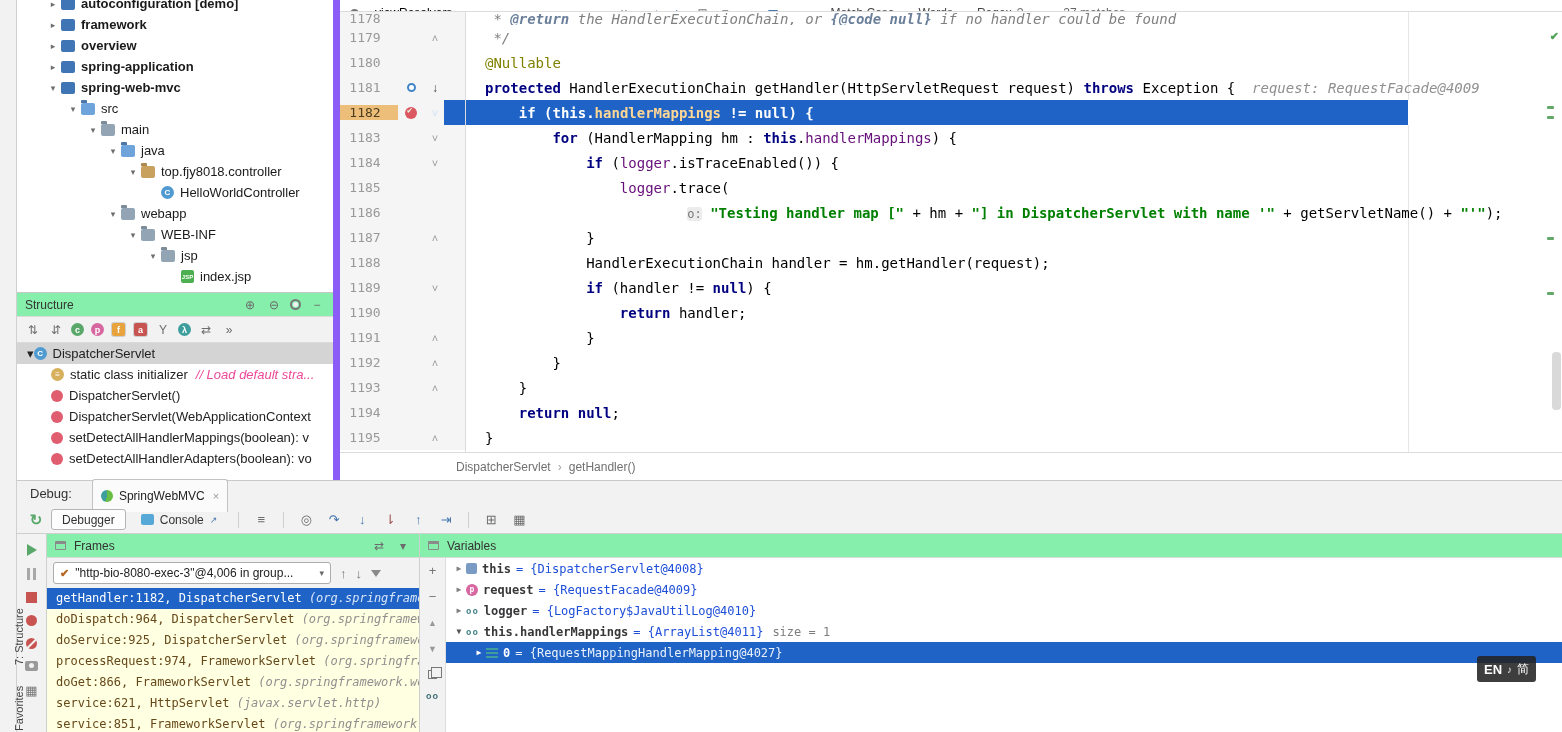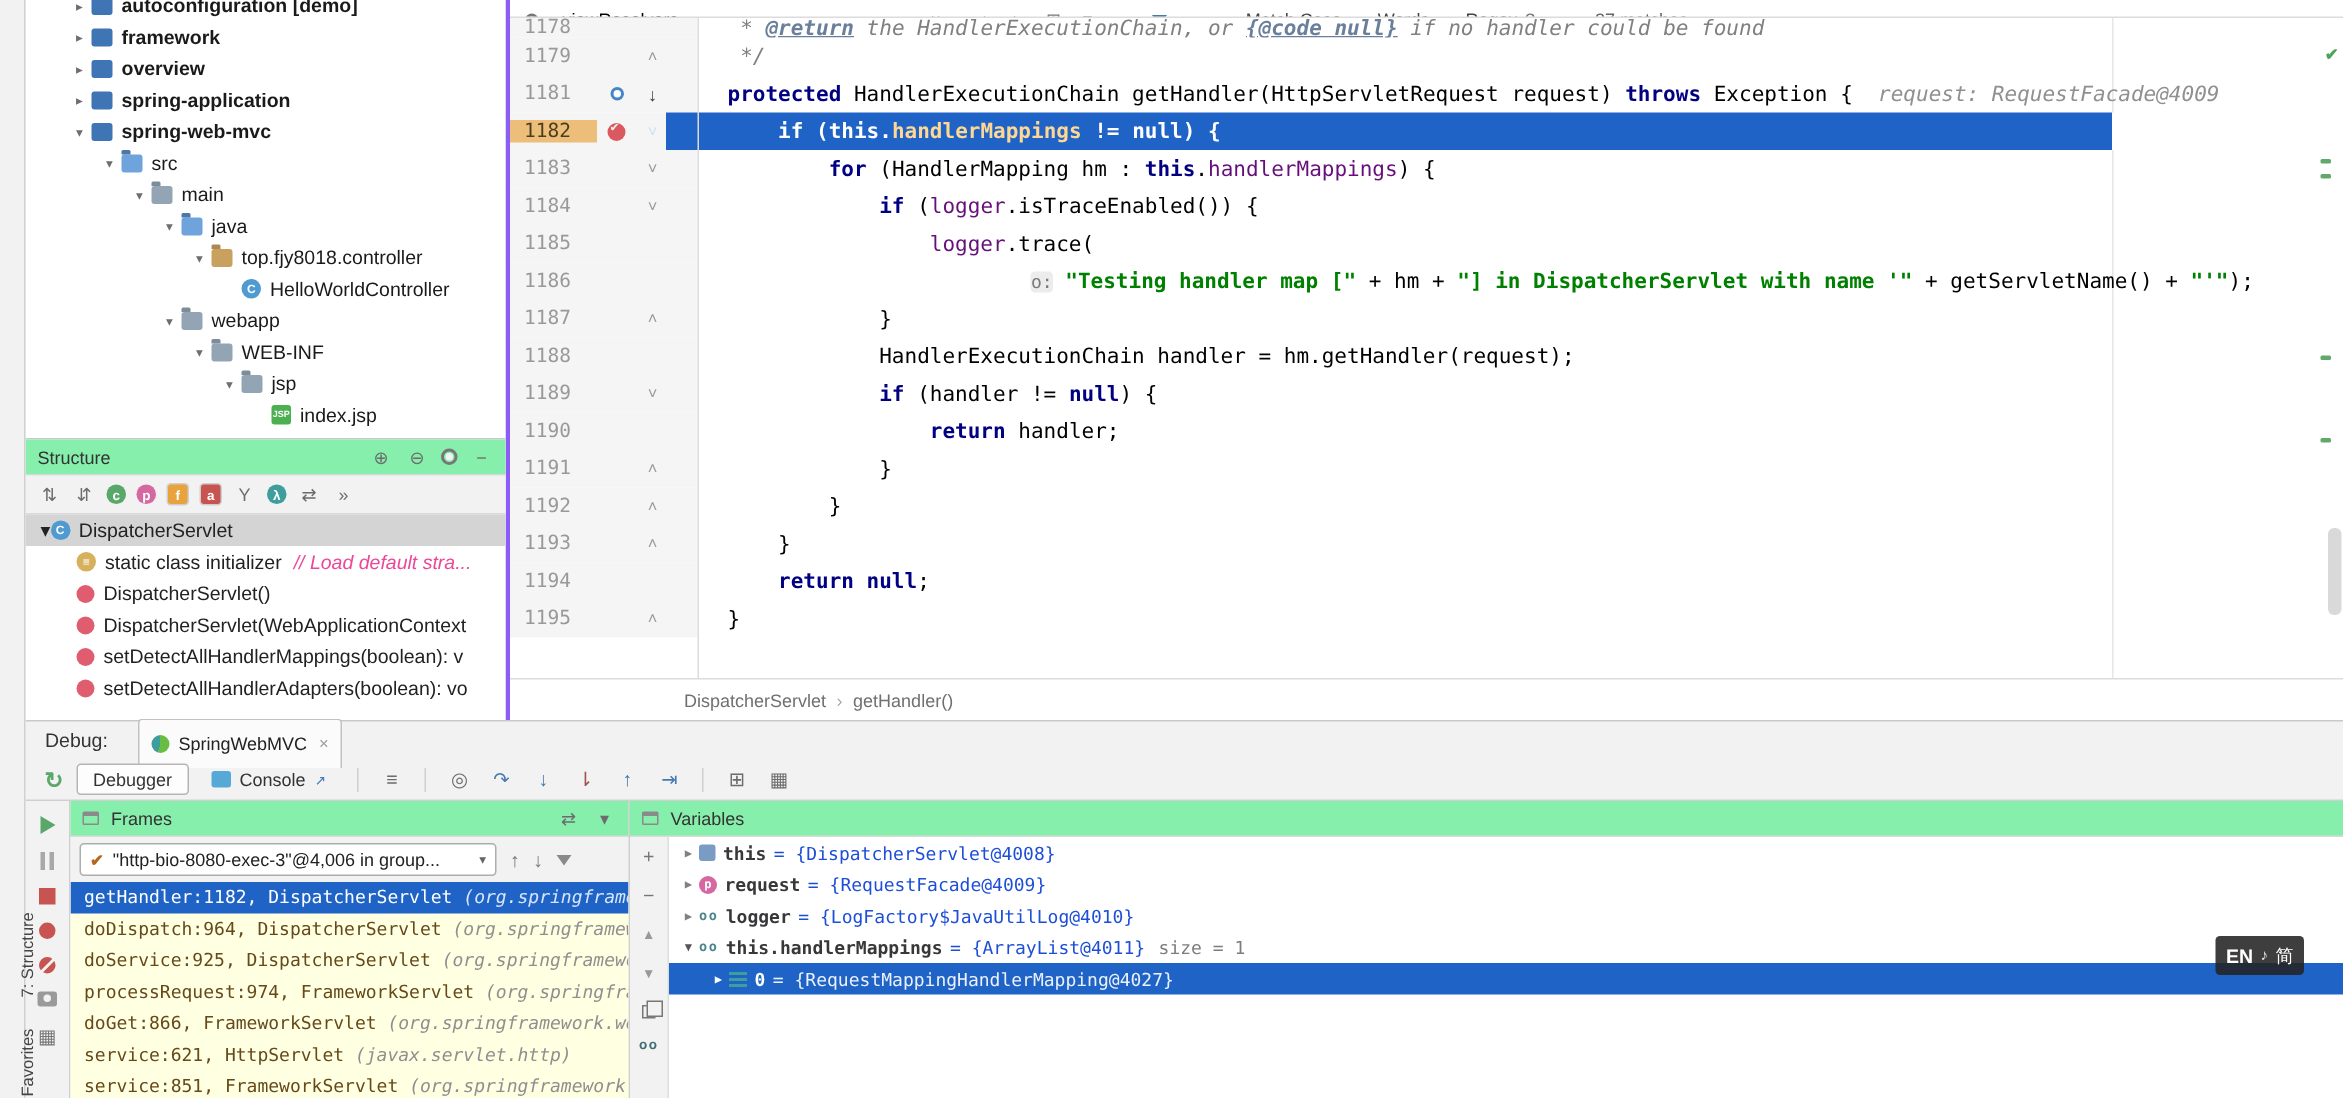--- a/index.html
+++ b/index.html
@@ -5,21 +5,21 @@
   *{box-sizing:border-box;margin:0;padding:0}
   html,body{width:1562px;height:732px;overflow:hidden}
   body{position:relative;background:#fff;font-family:"Liberation Sans",sans-serif;font-size:13px;color:#222;
        --selection-blue:#1E63C5;--frames-bg:#FFFFE1;--breakpoint-red:#DB5860;--resume-green:#59A869;--exec-line-number-bg:#EDBE7A}
 
   
   #left-rail{position:absolute;left:0;top:0;width:17px;height:732px;background:#f2f2f2;border-right:1px solid #d0d0d0;z-index:5}
   .vtab{position:absolute;left:13px;transform:rotate(-90deg);transform-origin:0 0;font-size:11px;color:#444;white-space:nowrap}
 
   
-  #left-panels{position:absolute;left:17px;top:0;width:323px;height:480px;background:#fff;border-right:3px solid #8b5cf6}
+  #left-panels{position:absolute;left:17px;top:0;width:323px;height:480px;background:#fff;border-right:7px solid #8b5cf6}
   #project-tree{height:292px;overflow:hidden;background:#fff}
   .trow{height:21px;display:flex;align-items:center;white-space:nowrap;overflow:hidden;font-size:13px}
   .trow .arrow{width:16px;flex:none;text-align:center;color:#6e6e6e;font-size:9px}
   .a-open::before{content:"▾"} .a-closed::before{content:"▸"}
   .d0{padding-left:28px}.d1{padding-left:48px}.d2{padding-left:68px}.d3{padding-left:88px}
   .d4{padding-left:108px}.d5{padding-left:128px}.d6{padding-left:148px}
   .pi{width:14px;height:12px;flex:none;margin-right:6px;border-radius:2px;position:relative}
   .fold-tab::before{content:"";position:absolute;left:0;top:-3px;width:6px;height:3px;border-radius:1px 1px 0 0;background:inherit;filter:brightness(.85)}
   .i-module{background:#3f75b5}
   .i-src{background:#6fa3dc}.i-src.fold-tab::before{background:#5b8cc4}
@@ -161,21 +161,21 @@
   .vi-item{width:12px;height:10px;background:repeating-linear-gradient(#3E9E9E 0 2px,transparent 2px 4px)}
   .vname{font-weight:bold;color:#38383a;margin-right:5px}
   .vval{color:#1d4ed8}
   .vextra{color:#7d7d7d;margin-left:9px}
   .vrow.sel{background:var(--selection-blue)}
   .vrow.sel .vname{color:#fff}
   .vrow.sel .vval,.vrow.sel .vextra{color:#eaf1fb}
   .vrow.sel .va{color:#fff}
 
   
-  #ime{position:absolute;left:1477px;top:624px;height:26px;background:rgba(35,35,35,.88);border-radius:3px;color:#fff;display:flex;align-items:center;gap:5px;padding:0 7px;z-index:9}
+  #ime{position:absolute;left:1477px;top:656px;height:26px;background:rgba(35,35,35,.88);border-radius:3px;color:#fff;display:flex;align-items:center;gap:5px;padding:0 7px;z-index:9}
   #ime .lang{font-weight:bold;font-size:13px}
   #ime .spk{font-size:10px;color:#e8e8e8}
   #ime .cn{font-size:12px}
 </style>
 </head>
 <body>
 
 <div id="left-rail">
   <div class="vtab" style="top:665px">7: Structure</div>
   <div class="vtab" style="top:731px">Favorites</div>
@@ -338,20 +338,26 @@
           <span class="lnum">1178</span>
           <span class="gicon"></span>
           <span class="fold"></span>
           <span class="codetext"><span class="t-cm"> * </span><span class="t-cu">@return</span><span class="t-cm"> the HandlerExecutionChain, or </span><span class="t-cu">{@code null}</span><span class="t-cm"> if no handler could be found</span></span>
         </div>
         <div class="crow">
           <span class="lnum">1179</span>
           <span class="gicon"></span>
           <span class="fold">˄</span>
           <span class="codetext"><span class="t-cm"> */</span></span>
+        </div>
+        <div class="crow">
+          <span class="lnum">1180</span>
+          <span class="gicon"></span>
+          <span class="fold"></span>
+          <span class="codetext"><span class="t-an">@Nullable</span></span>
         </div>
         <div class="crow">
           <span class="lnum">1181</span>
           <span class="gicon">
             <span class="exec-dot"></span>
           </span>
           <span class="fold fdark">↓</span>
           <span class="codetext"><span class="t-k">protected </span><span class="t-pl">HandlerExecutionChain getHandler(HttpServletRequest request) </span><span class="t-k">throws </span><span class="t-pl">Exception {</span><span class="t-hint">  request: RequestFacade@4009</span></span>
         </div>
         <div class="crow exec">

